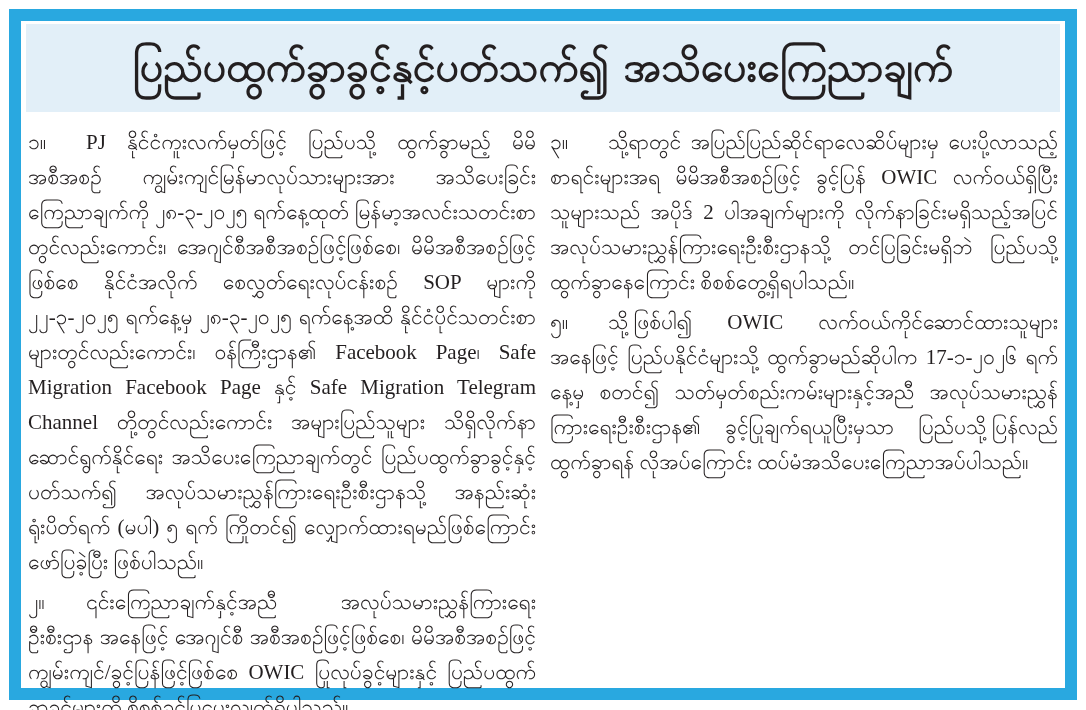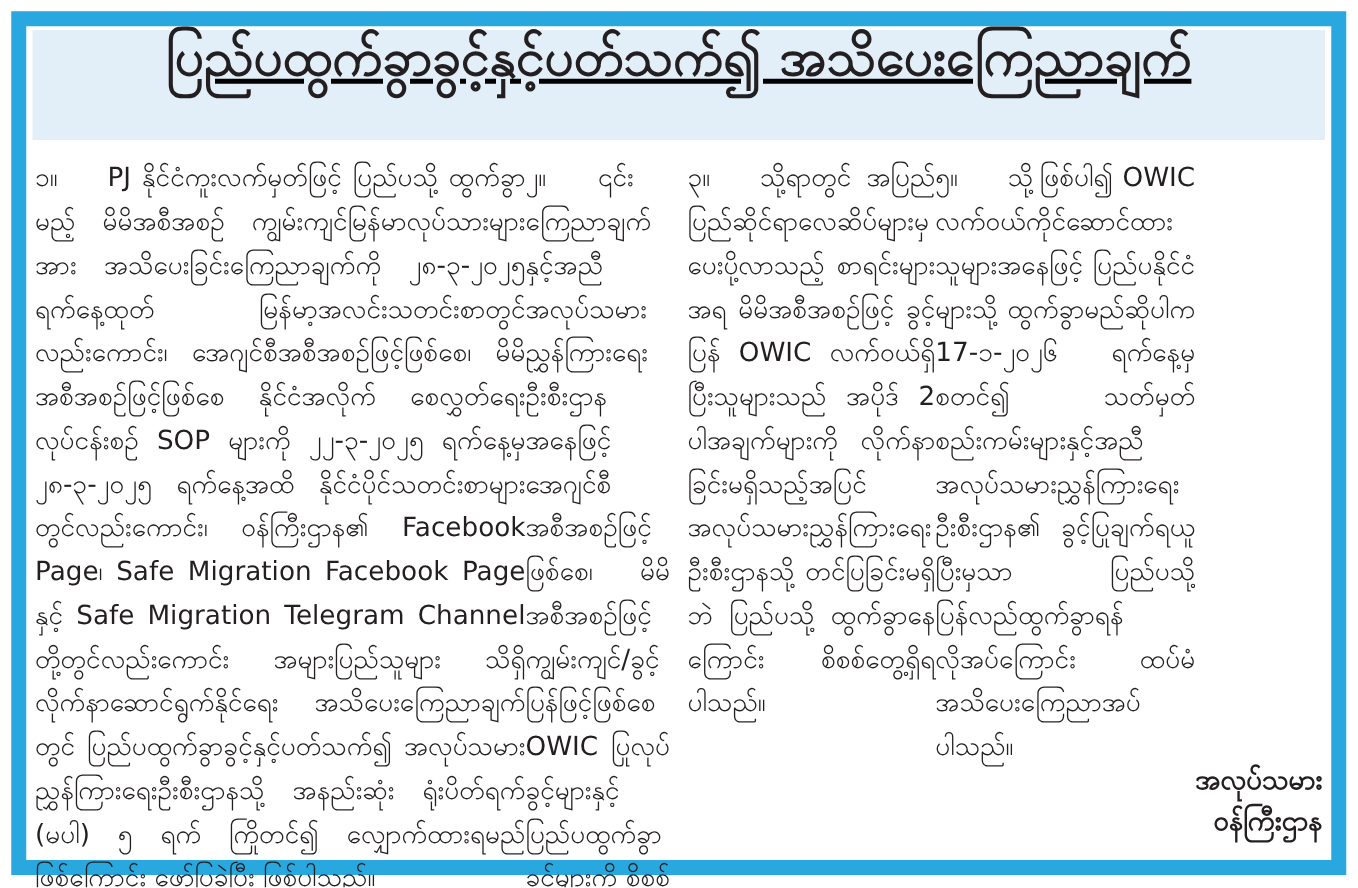--- a/index.html
+++ b/index.html
@@ -23,44 +23,44 @@
     bottom: 10px;
     border: 12px solid #29a8e0;
     background: #ffffff;
     box-sizing: border-box;
   }
   .title-banner {
     margin: 3px 5px 0 5px;
     height: 88px;
     background: #e2eff8;
     display: flex;
-    align-items: flex-start;
+    align-items: center;
     justify-content: center;
-    text-decoration: underline;
   }
   .title-banner .title-text {
     font-size: 41px;
     font-weight: bold;
     color: #231f20;
     letter-spacing: 0px;
     text-align: center;
     line-height: 1.1;
   }
   .columns {
     display: flex;
     gap: 14px;
     margin: 13px 7px 0 7px;
     height: 552px;
   }
   .column {
     flex: 1 1 0;
     min-width: 0;
     display: flex;
-    flex-direction: row;
+    flex-direction: column;
     color: #231f20;
+    font-family: Liberation Serif, serif;
   }
   .para {
     margin: 0 0 5px 0;
     font-size: 21px;
     line-height: 35px;
     text-align: justify;
     text-justify: inter-word;
     color: #231f20;
   }
   .pnum {
@@ -89,18 +89,17 @@
     <div class="columns">
 
       <div class="column">
         <p class="para"><span class="pnum">၁။</span><span>PJ နိုင်ငံကူးလက်မှတ်ဖြင့် ပြည်ပသို့ ထွက်ခွာမည့် မိမိအစီအစဉ် ကျွမ်းကျင်မြန်မာလုပ်သားများအား အသိပေးခြင်းကြေညာချက်ကို ၂၈-၃-၂၀၂၅ ရက်နေ့ထုတ် မြန်မာ့အလင်းသတင်းစာတွင်လည်းကောင်း၊ အေဂျင်စီအစီအစဉ်ဖြင့်ဖြစ်စေ၊ မိမိအစီအစဉ်ဖြင့်ဖြစ်စေ နိုင်ငံအလိုက် စေလွှတ်ရေးလုပ်ငန်းစဉ် SOP များကို ၂၂-၃-၂၀၂၅ ရက်နေ့မှ ၂၈-၃-၂၀၂၅ ရက်နေ့အထိ နိုင်ငံပိုင်သတင်းစာများတွင်လည်းကောင်း၊ ဝန်ကြီးဌာန၏ Facebook Page၊ Safe Migration Facebook Page နှင့် Safe Migration Telegram Channel တို့တွင်လည်းကောင်း အများပြည်သူများ သိရှိလိုက်နာဆောင်ရွက်နိုင်ရေး အသိပေးကြေညာချက်တွင် ပြည်ပထွက်ခွာခွင့်နှင့်ပတ်သက်၍ အလုပ်သမားညွှန်ကြားရေးဦးစီးဌာနသို့ အနည်းဆုံး ရုံးပိတ်ရက် (မပါ) ၅ ရက် ကြိုတင်၍ လျှောက်ထားရမည်ဖြစ်ကြောင်း ဖော်ပြခဲ့ပြီး ဖြစ်ပါသည်။</span></p>
         <p class="para"><span class="pnum">၂။</span><span>၎င်းကြေညာချက်နှင့်အညီ အလုပ်သမားညွှန်ကြားရေးဦးစီးဌာန အနေဖြင့် အေဂျင်စီ အစီအစဉ်ဖြင့်ဖြစ်စေ၊ မိမိအစီအစဉ်ဖြင့် ကျွမ်းကျင်/ခွင့်ပြန်ဖြင့်ဖြစ်စေ OWIC ပြုလုပ်ခွင့်များနှင့် ပြည်ပထွက်ခွာခွင့်များကို စိစစ်ခွင့်ပြုပေးလျက်ရှိပါသည်။</span></p>
       </div>
 
       <div class="column">
         <p class="para"><span class="pnum">၃။</span><span>သို့ရာတွင် အပြည်ပြည်ဆိုင်ရာလေဆိပ်များမှ ပေးပို့လာသည့် စာရင်းများအရ မိမိအစီအစဉ်ဖြင့် ခွင့်ပြန် OWIC လက်ဝယ်ရှိပြီးသူများသည် အပိုဒ် 2 ပါအချက်များကို လိုက်နာခြင်းမရှိသည့်အပြင် အလုပ်သမားညွှန်ကြားရေးဦးစီးဌာနသို့ တင်ပြခြင်းမရှိဘဲ ပြည်ပသို့ ထွက်ခွာနေကြောင်း စိစစ်တွေ့ရှိရပါသည်။</span></p>
         <p class="para"><span class="pnum">၅။</span><span>သို့ဖြစ်ပါ၍ OWIC လက်ဝယ်ကိုင်ဆောင်ထားသူများအနေဖြင့် ပြည်ပနိုင်ငံများသို့ ထွက်ခွာမည်ဆိုပါက 17-၁-၂၀၂၆ ရက်နေ့မှ စတင်၍ သတ်မှတ်စည်းကမ်းများနှင့်အညီ အလုပ်သမားညွှန်ကြားရေးဦးစီးဌာန၏ ခွင့်ပြုချက်ရယူပြီးမှသာ ပြည်ပသို့ပြန်လည်ထွက်ခွာရန် လိုအပ်ကြောင်း ထပ်မံအသိပေးကြေညာအပ်ပါသည်။</span></p>
-        <div class="signature">အလုပ်သမားဝန်ကြီးဌာန</div>
       </div>
 
     </div>
   </div>
 </div>
 
 </body></html>

